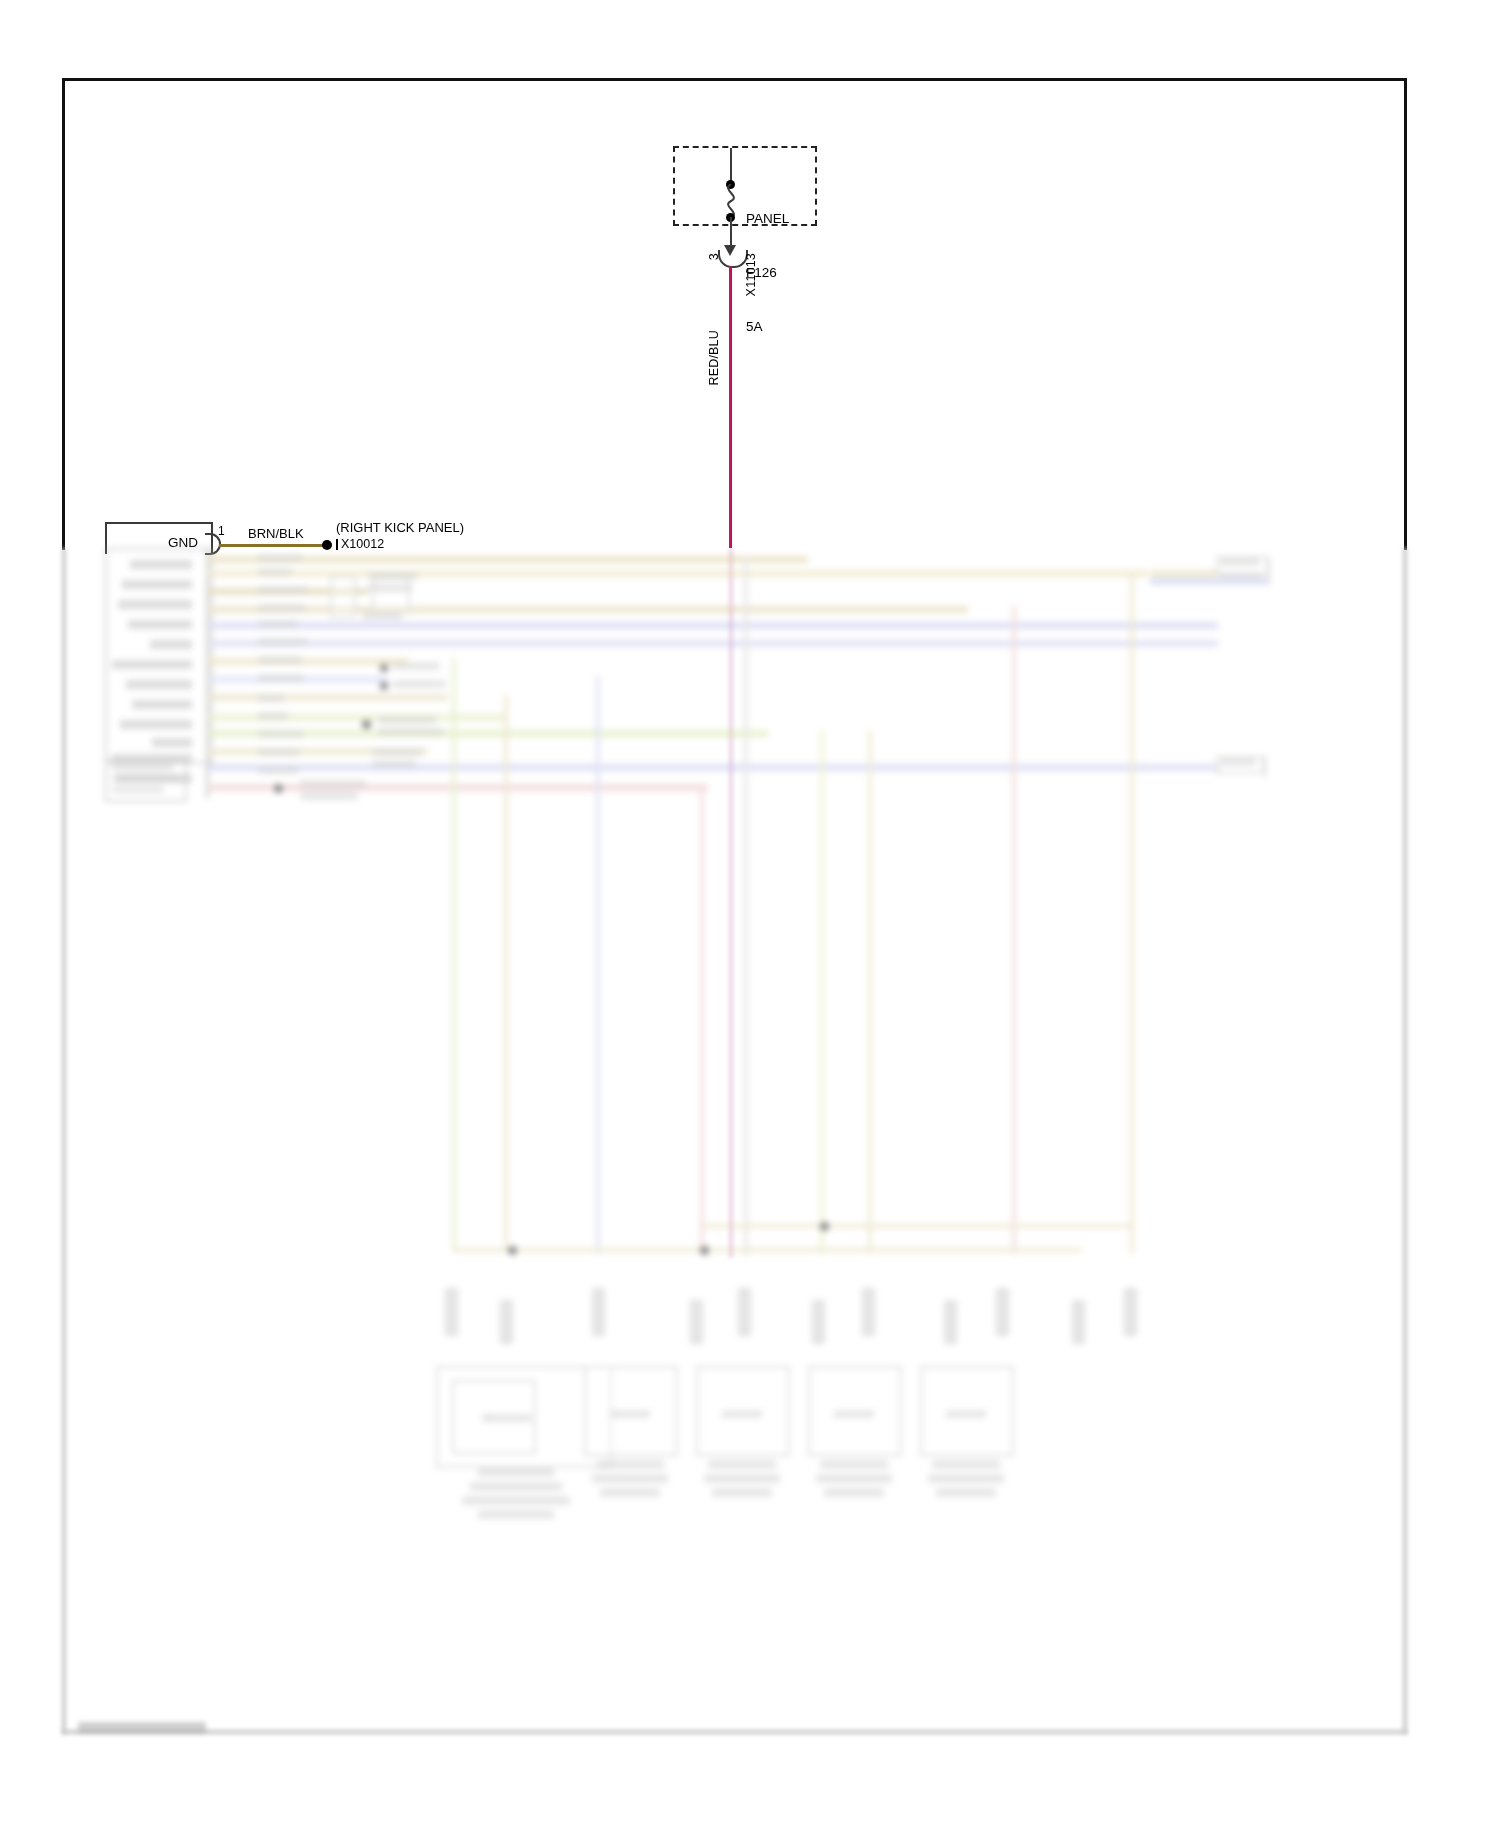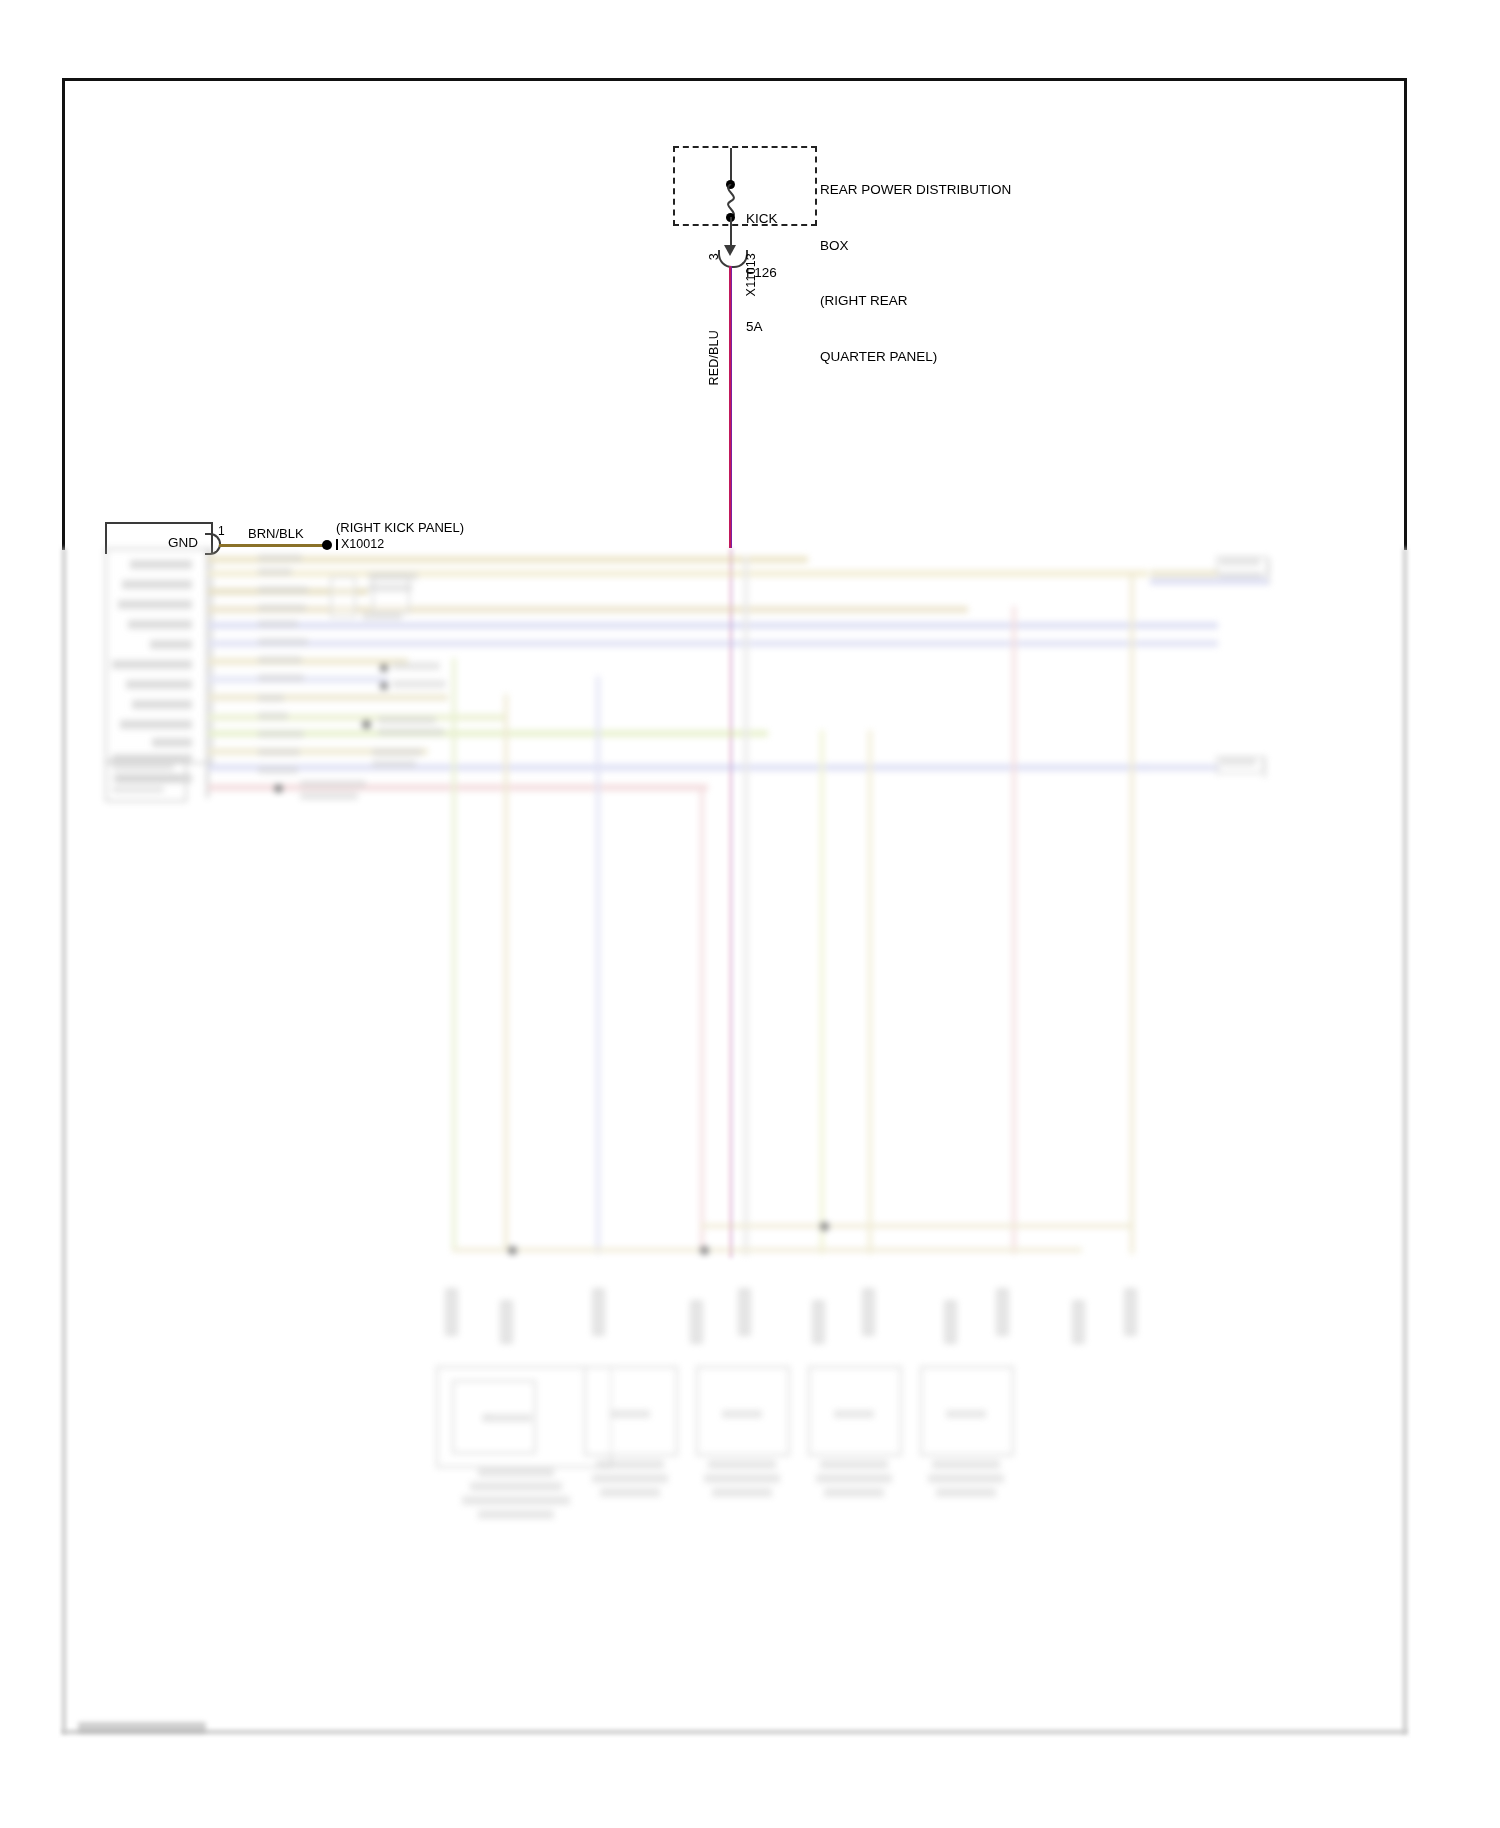--- a/index.html
+++ b/index.html
@@ -116,36 +116,30 @@
 
   <div class="border-seg" id="bd-top"></div>
   <div class="border-seg" id="bd-left"></div>
   <div class="border-seg" id="bd-right"></div>
   <div class="border-faded" id="bdf-left"></div>
   <div class="border-faded" id="bdf-right"></div>
   <div class="border-faded" id="bdf-bot"></div>
 
 
   <div id="rpdb"></div>
-  <div id="rpdb-lbl">
-    <div>REAR POWER DISTRIBUTION</div>
-    <div>BOX</div>
-    <div>(RIGHT REAR</div>
-    <div>QUARTER PANEL)</div>
-  </div>
 
   <div id="fuse-wire"></div>
   <div class="fuse-dot" style="top:180px;"></div>
   <svg id="fuse-squig" viewBox="0 0 24 34">
     <path d="M12 0 C 2 6, 22 12, 12 17 C 2 22, 22 28, 12 34" fill="none" stroke="#3a3a3a" stroke-width="2"></path>
   </svg>
   <div class="fuse-dot" style="top:213px;"></div>
   <div id="fuse-tail"></div>
   <div id="fuse-lbl">
-    <div>KICK</div>
+    <div>PANEL</div>
     <div>F126</div>
     <div>5A</div>
   </div>
   <div id="fuse-arrow"></div>
 
   <div id="conn-cup"></div>
   <div class="vtxt" style="left:707px;top:253px;">3</div>
   <div class="vtxt" style="left:744px;top:253px;">X11013</div>
   <div class="vtxt" style="left:707px;top:330px;">RED/BLU</div>
 

